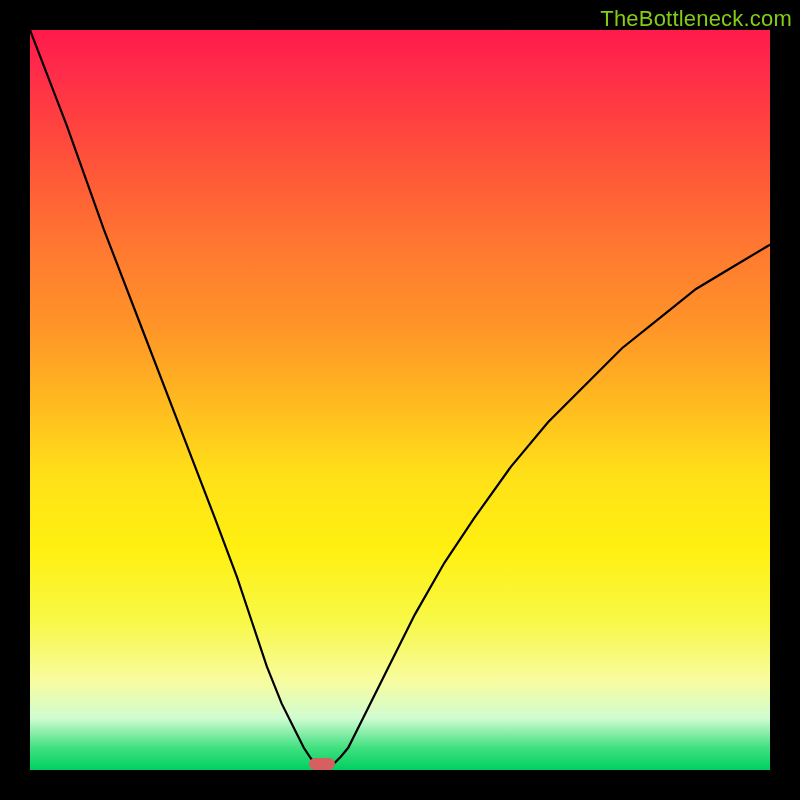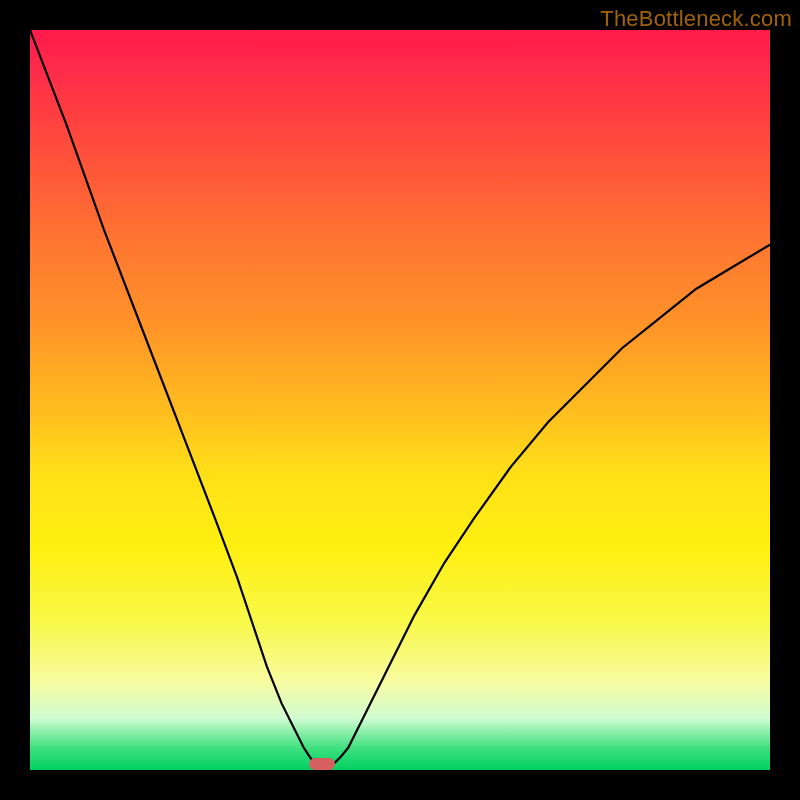--- a/index.html
+++ b/index.html
@@ -8,21 +8,21 @@
     height: 800px;
     background: #000;
     position: relative;
     font-family: Arial, sans-serif;
     overflow: hidden;
   }
   .watermark {
     position: absolute;
     top: 6px;
     right: 8px;
-    color: #a16207;
+    color: #84cc16;
     font-size: 22px;
     font-weight: 500;
     z-index: 10;
     letter-spacing: 0.2px;
     text-align: right;
   }
   .plot-area {
     position: absolute;
     left: 30px;
     top: 30px;

